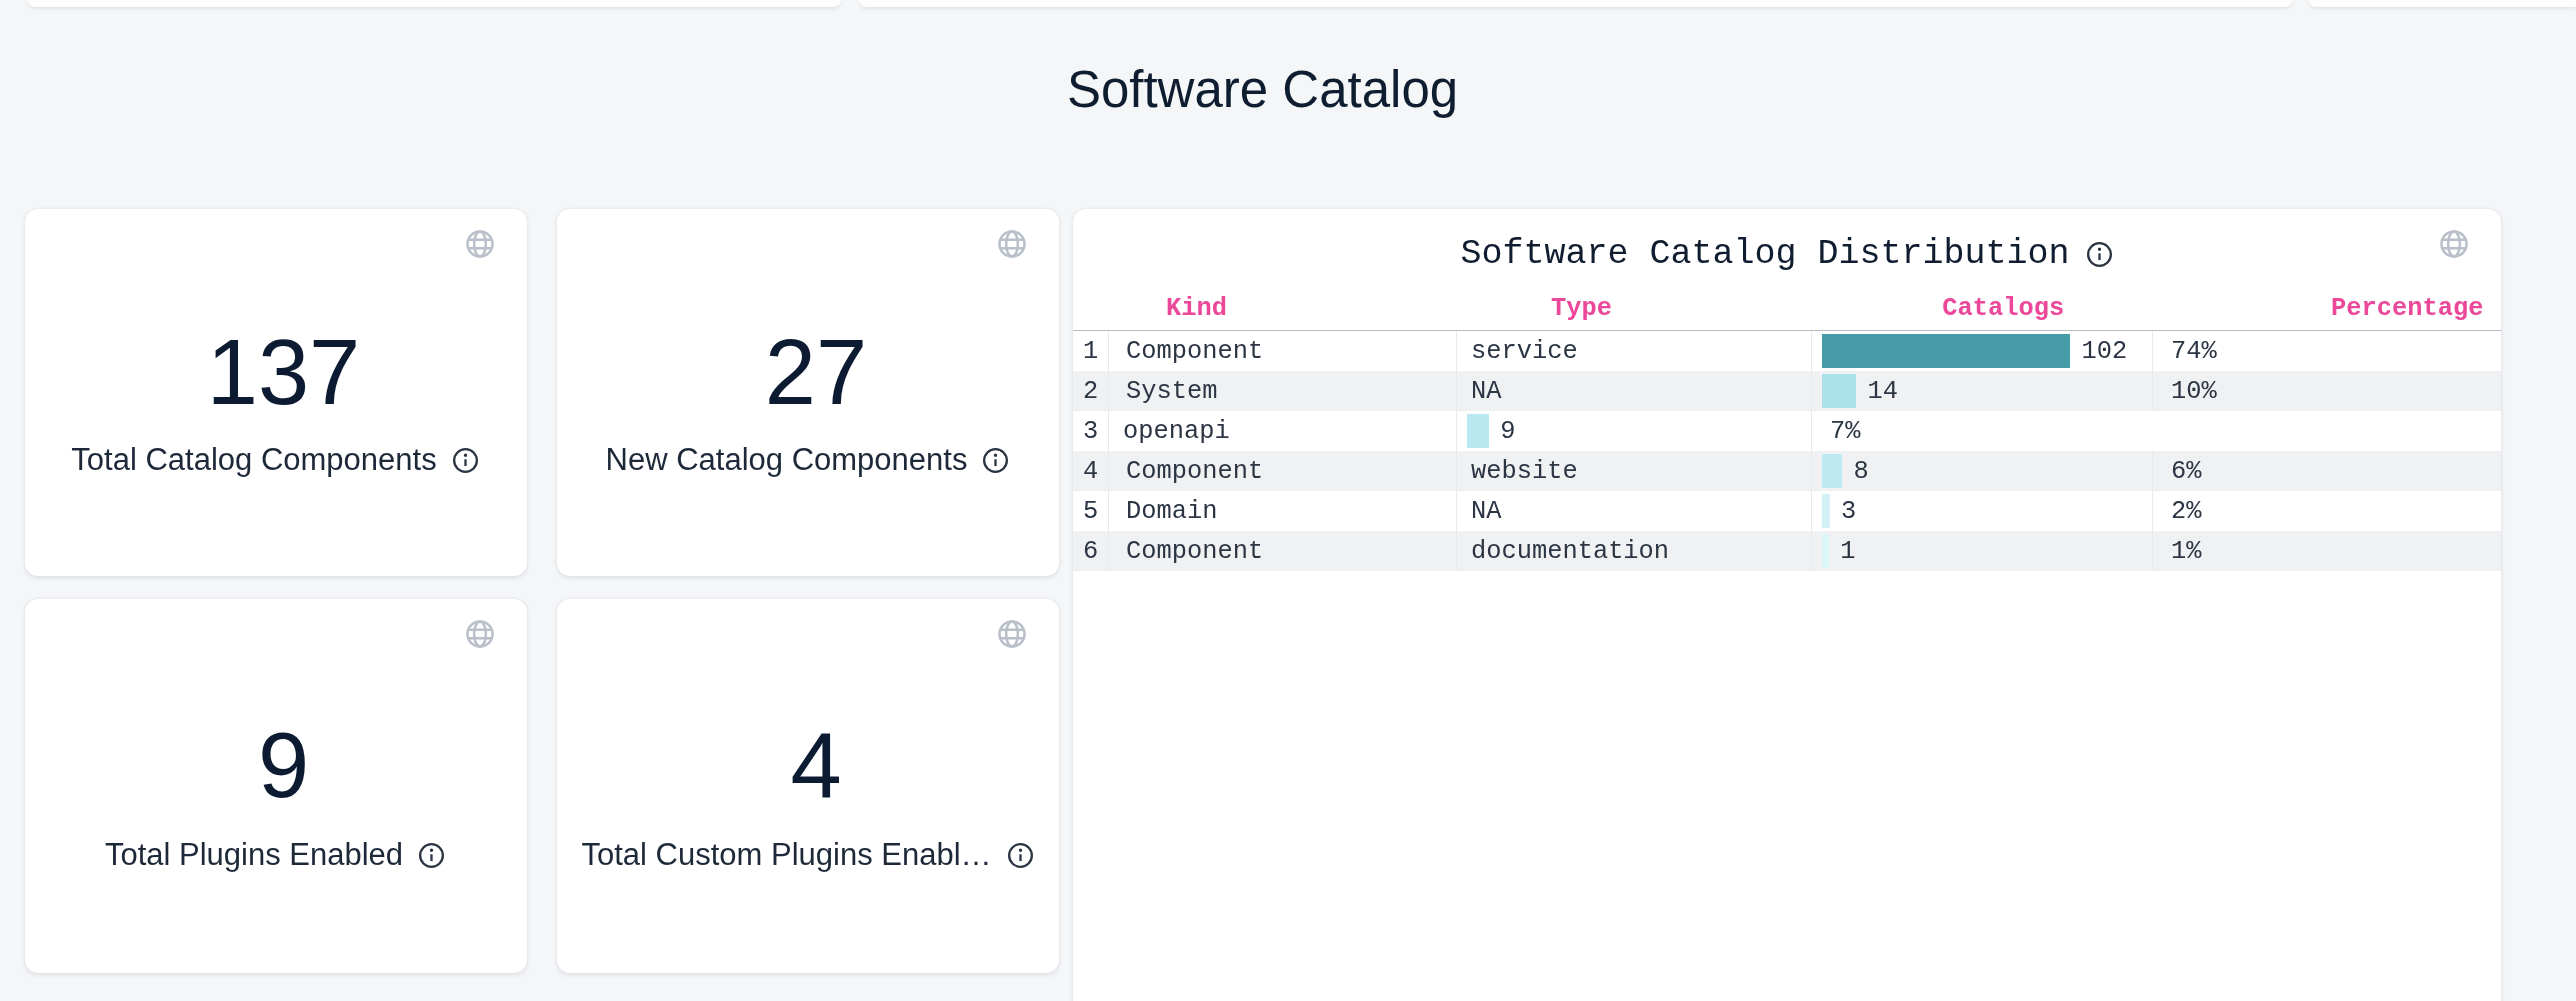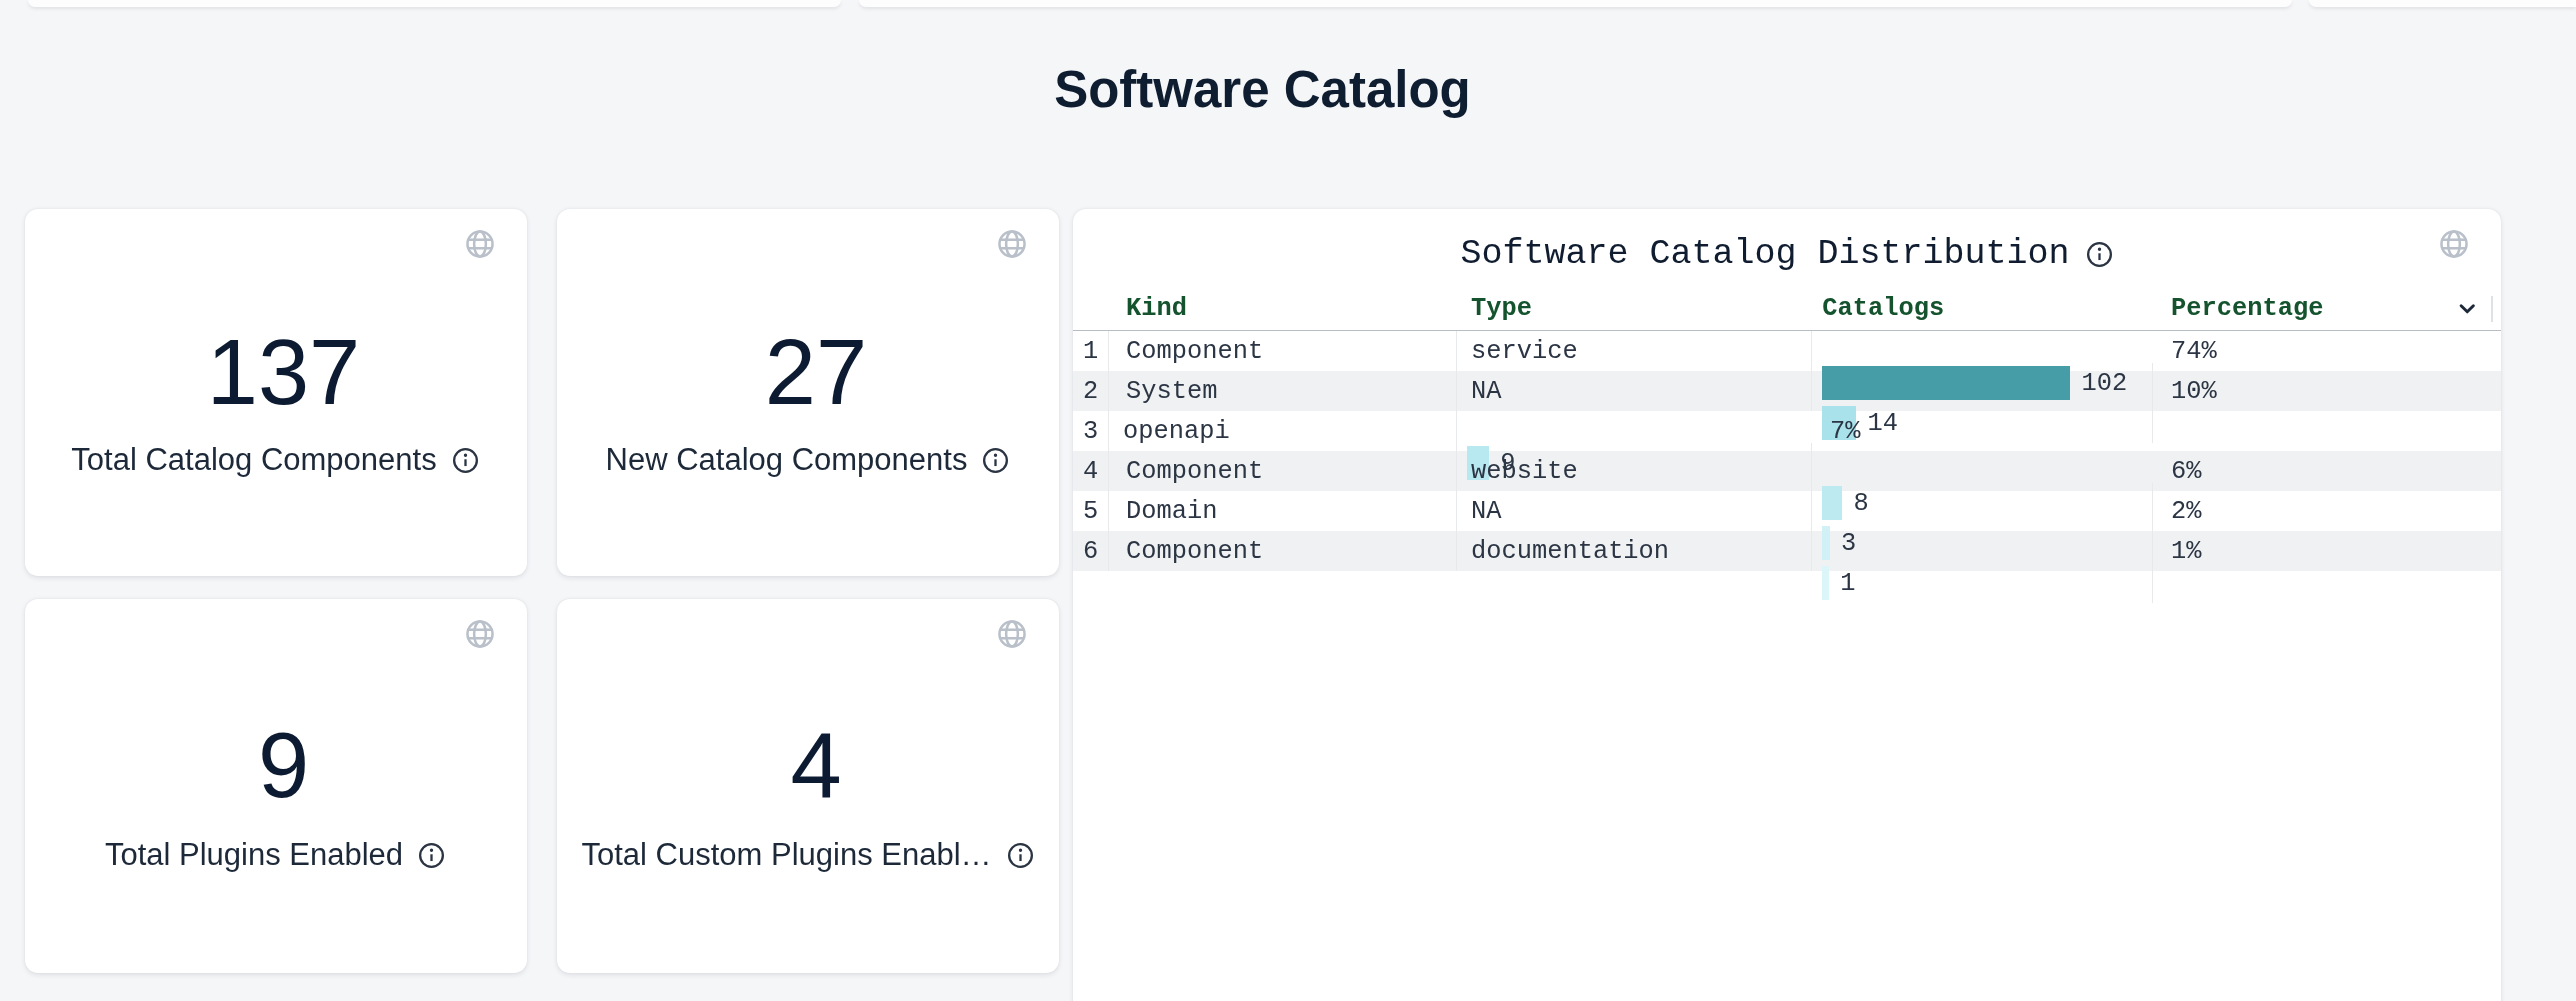--- a/index.html
+++ b/index.html
@@ -9,21 +9,21 @@
     font-family:"Liberation Sans",sans-serif;
     color:#101d30;
   }
   .top-remnant{
     position:absolute;top:0;height:6.6px;background:#fdfdfe;
     border-radius:0 0 9.4px 9.4px;
     box-shadow:0 1.9px 3.8px rgba(23,32,49,0.09);
   }
   .page-title{
     position:absolute;left:24.5px;width:2476px;top:26px;
-    text-align:center;font-size:51px;font-weight:700;color:#0f1d31;
+    text-align:center;font-size:51px;font-weight:400;color:#0f1d31;
   }
   .card{
     position:absolute;background:#ffffff;border-radius:13px;
     box-shadow:0 1.9px 5.6px rgba(23,32,49,0.10),0 0 1.9px rgba(23,32,49,0.06);
   }
   #card-1{left:24.5px;top:209px;width:502px;height:367px;}
   #card-2{left:557px;top:209px;width:502px;height:367px;}
   #card-3{left:24.5px;top:599px;width:502px;height:374px;}
   #card-4{left:557px;top:599px;width:502px;height:374px;}
   #card-table{left:1073px;top:209px;width:1428px;height:957px;font-family:Liberation Mono, monospace;}
@@ -45,21 +45,21 @@
   .info-icon svg{display:block;width:29px;height:29px;}
   .dist-title-row{
     position:absolute;left:0;right:0;top:22.6px;height:45px;
     display:flex;align-items:center;justify-content:center;gap:15px;
     font-size:35px;font-weight:500;color:#101d30;
   }
   .dtable{position:absolute;left:0;top:78px;width:1428px;font-size:25.4px;}
   .thead{
     display:grid;grid-template-columns:36px 348px 355px 341px 349px;
     height:43px;border-bottom:1.9px solid #b7bdc3;
-    font-weight:700;color:#14532d;
+    font-weight:700;color:#ec4899;gap:40px;
   }
   .hcell{
     display:flex;align-items:center;height:100%;
     padding-left:17px;box-sizing:border-box;cursor:pointer;overflow:hidden;
   }
   .hcell.c-type{padding-left:14px;}
   .hcell.c-cat{padding-left:10.3px;}
   .hcell.c-pct{padding-left:18px;padding-right:9.4px;}
   .hcell.c-pct .spacer{flex:1;}
   .sort-icon{width:24.5px;height:24.5px;color:#1d2939;}
@@ -70,21 +70,21 @@
     height:40px;color:#2b3544;cursor:pointer;
   }
   .tbody .trow:nth-child(even){background:#f0f1f2;}
   .cell{
     display:flex;align-items:center;height:100%;
     padding-left:17px;box-sizing:border-box;
     border-right:0.9px solid #e7e9eb;overflow:hidden;white-space:nowrap;
   }
   .cell.c-num{justify-content:center;padding-left:0;}
   .cell.c-type{padding-left:14px;}
-  .cell.c-cat{padding-left:10.3px;gap:11.3px;margin-top:32px;}
+  .cell.c-cat{padding-left:10.3px;gap:11.3px;}
   .cell.c-pct{padding-left:18px;border-right:none;}
   .bar{height:34px;flex:0 0 auto;}
 </style>
 </head>
 <body>
 
 <div class="top-remnant" style="left:28px;width:813px;"></div>
 <div class="top-remnant" style="left:859px;width:1433px;"></div>
 <div class="top-remnant" style="left:2309px;width:267px;border-radius:0 0 0 9.4px;"></div>
 

